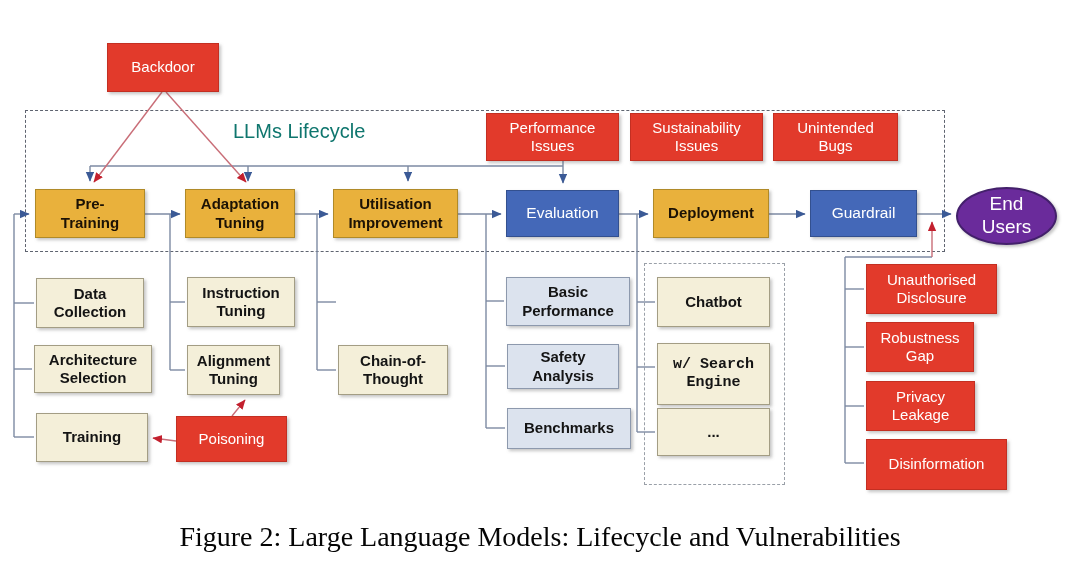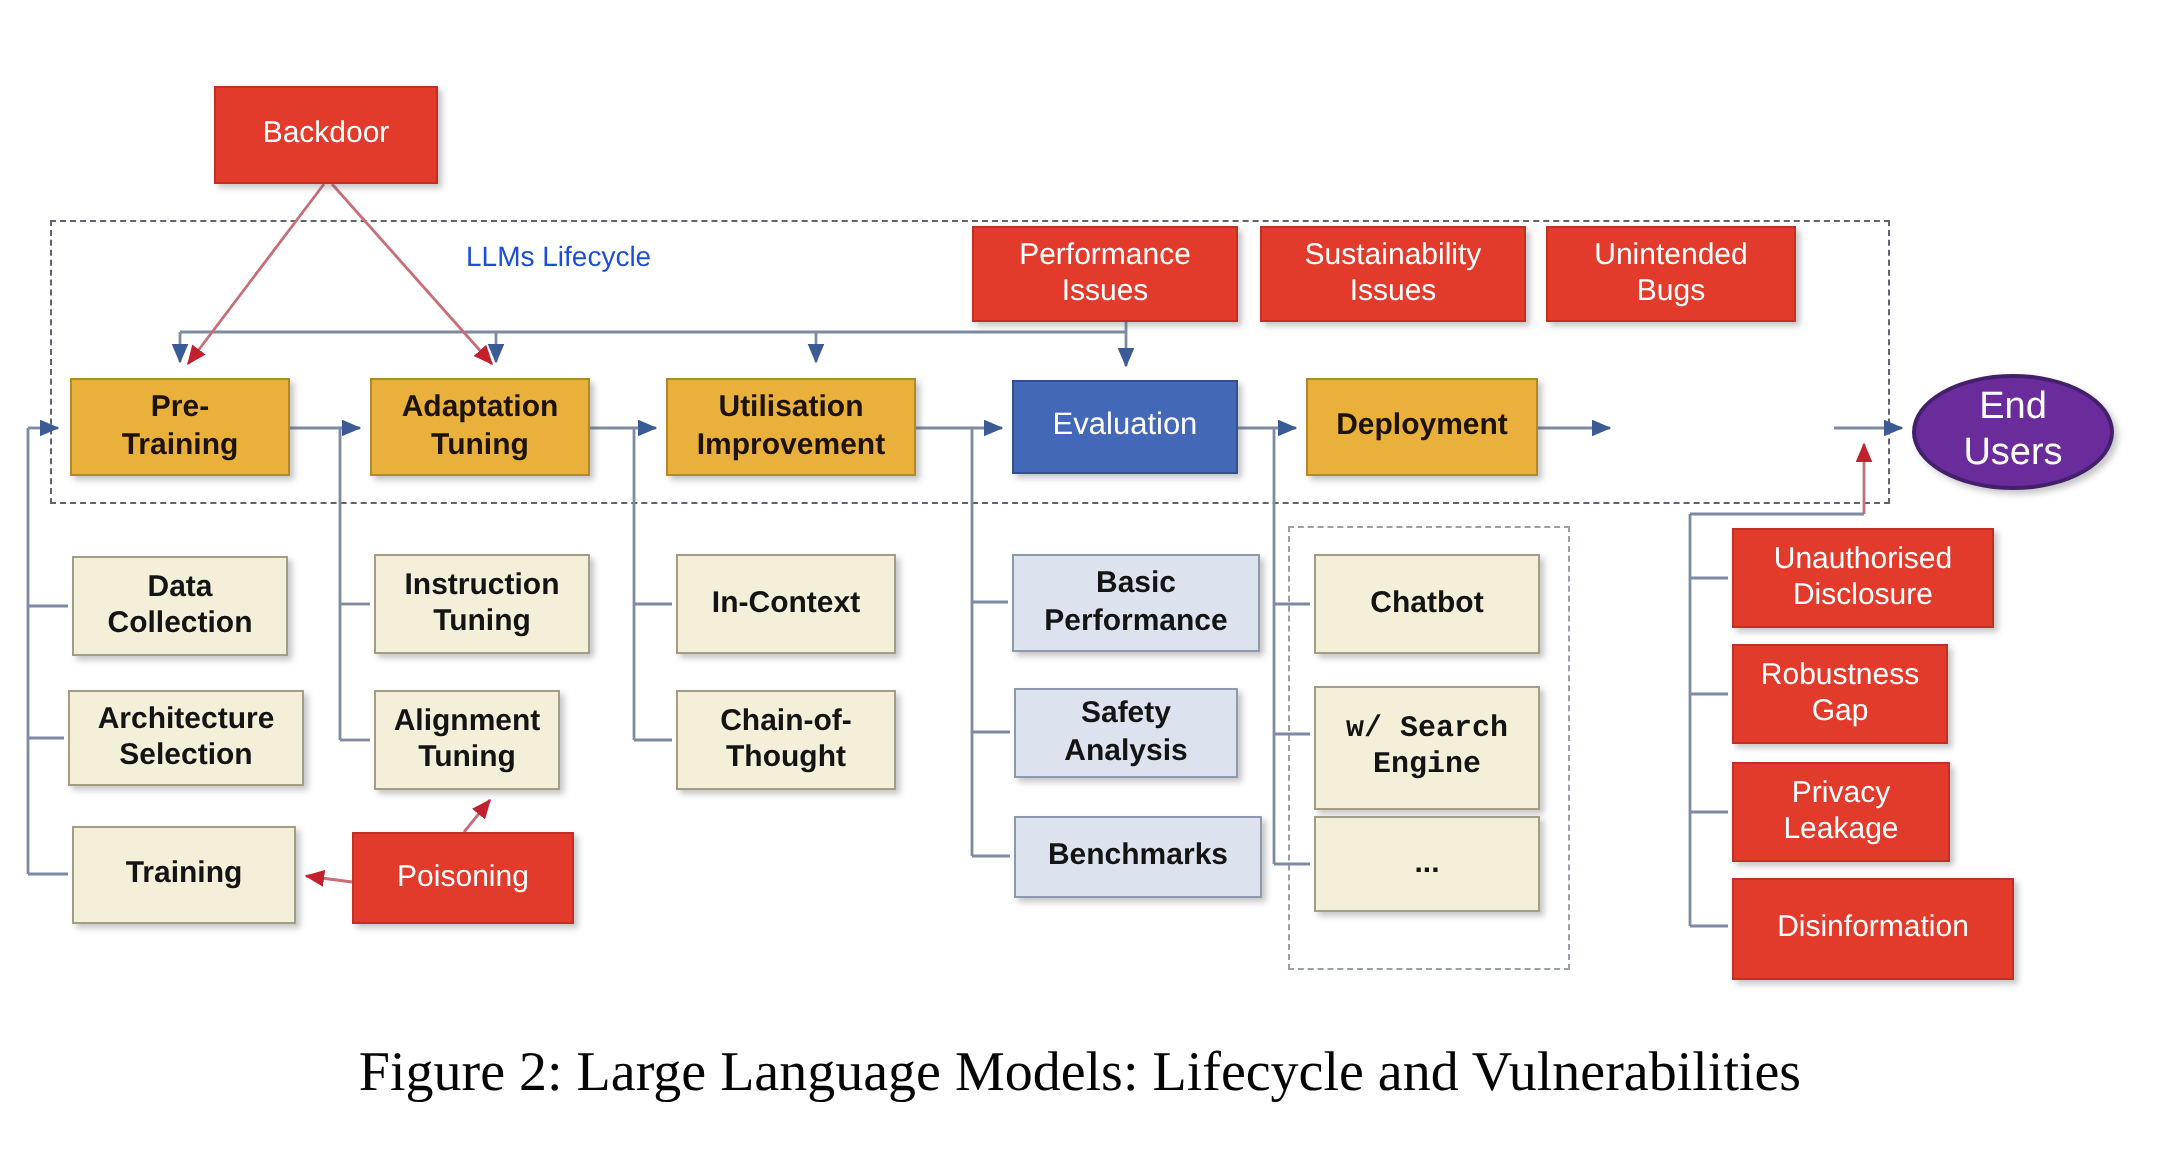--- a/index.html
+++ b/index.html
@@ -13,21 +13,21 @@
        box-shadow:2px 2px 3px rgba(90,90,90,.35);}
   .gold{background:#e9b13c;border:1px solid #b08a28;color:#1c1205;font-weight:700;font-size:15px;}
   .blue{background:#4468b8;border:1px solid #33508f;color:#fff;font-weight:400;font-size:15.5px;}
   .redbox{background:#e23a2b;border:1px solid #c32f22;color:#fff;font-weight:400;font-size:15px;}
   .cream{background:#f4efd9;border:1px solid #a39d84;color:#141414;font-weight:700;font-size:15px;}
   .bluegray{background:#dce3ee;border:1px solid #8d99ad;color:#141414;font-weight:700;font-size:15px;}
   .ellipse{position:absolute;z-index:3;display:flex;align-items:center;justify-content:center;
        text-align:center;white-space:pre-line;line-height:1.2;border-radius:50%;
        background:#6a2b9b;border:2px solid #43206b;color:#fff;font-size:19px;
        box-shadow:2px 2px 3px rgba(90,90,90,.35);}
-  .lifecycle-label{position:absolute;z-index:3;color:#1d4ed8;font-size:14px;font-weight:400;}
+  .lifecycle-label{position:absolute;z-index:3;color:#0f766e;font-size:20px;font-weight:400;}
   .caption{position:absolute;z-index:3;left:0;top:521px;width:1080px;text-align:center;
        font-family:"Liberation Serif",serif;font-size:28px;color:#050505;}
 </style>
 </head>
 <body>
 
 <div id="canvas">
 
   <div class="dashed-rect" style="left:25px;top:110px;width:918px;height:140px;"></div>
 
@@ -111,36 +111,36 @@
 Bugs</div>
 
   <div class="box gold" style="left:35px;top:189px;width:110px;height:49px;">Pre-
 Training</div>
   <div class="box gold" style="left:185px;top:189px;width:110px;height:49px;">Adaptation
 Tuning</div>
   <div class="box gold" style="left:333px;top:189px;width:125px;height:49px;">Utilisation
 Improvement</div>
   <div class="box blue" style="left:506px;top:190px;width:113px;height:47px;">Evaluation</div>
   <div class="box gold" style="left:653px;top:189px;width:116px;height:49px;">Deployment</div>
+  <div class="box blue" style="left:810px;top:190px;width:107px;height:47px;">Guardrail</div>
   <div class="ellipse" style="left:956px;top:187px;width:97px;height:54px;">End
 Users</div>
 
   <div class="box cream" style="left:36px;top:278px;width:108px;height:50px;">Data
 Collection</div>
   <div class="box cream" style="left:34px;top:345px;width:118px;height:48px;">Architecture
 Selection</div>
   <div class="box cream" style="left:36px;top:413px;width:112px;height:49px;">Training</div>
 
   <div class="box cream" style="left:187px;top:277px;width:108px;height:50px;">Instruction
 Tuning</div>
   <div class="box cream" style="left:187px;top:345px;width:93px;height:50px;">Alignment
 Tuning</div>
   <div class="box redbox" style="left:176px;top:416px;width:111px;height:46px;">Poisoning</div>
 
-  <div class="box cream" style="left:338px;top:277px;width:110px;height:50px;">In-Context</div>
   <div class="box cream" style="left:338px;top:345px;width:110px;height:50px;">Chain-of-
 Thought</div>
 
   <div class="box bluegray" style="left:506px;top:277px;width:124px;height:49px;">Basic
 Performance</div>
   <div class="box bluegray" style="left:507px;top:344px;width:112px;height:45px;">Safety
 Analysis</div>
   <div class="box bluegray" style="left:507px;top:408px;width:124px;height:41px;">Benchmarks</div>
 
   <div class="box cream" style="left:657px;top:277px;width:113px;height:50px;">Chatbot</div>

